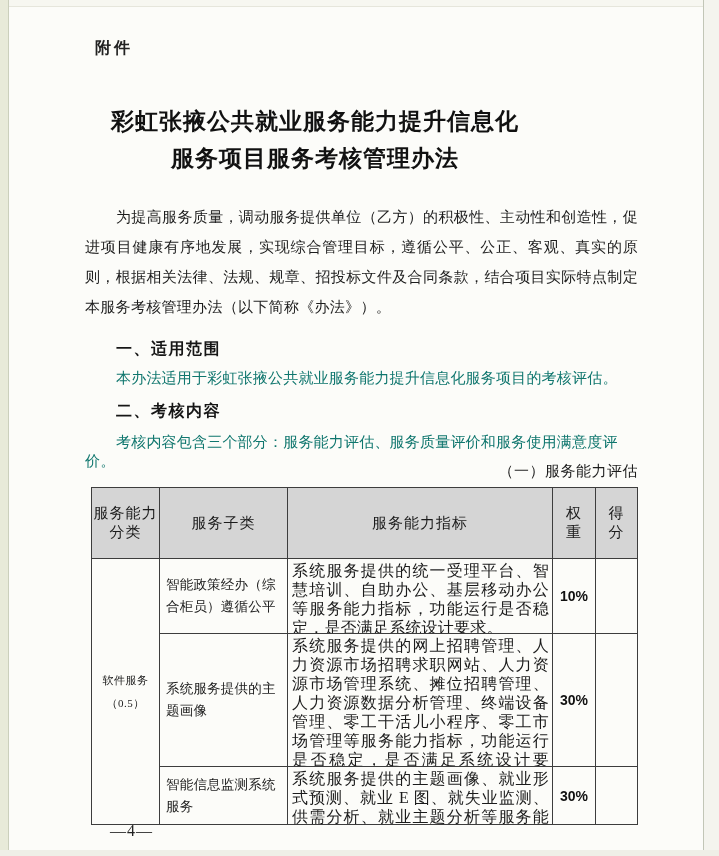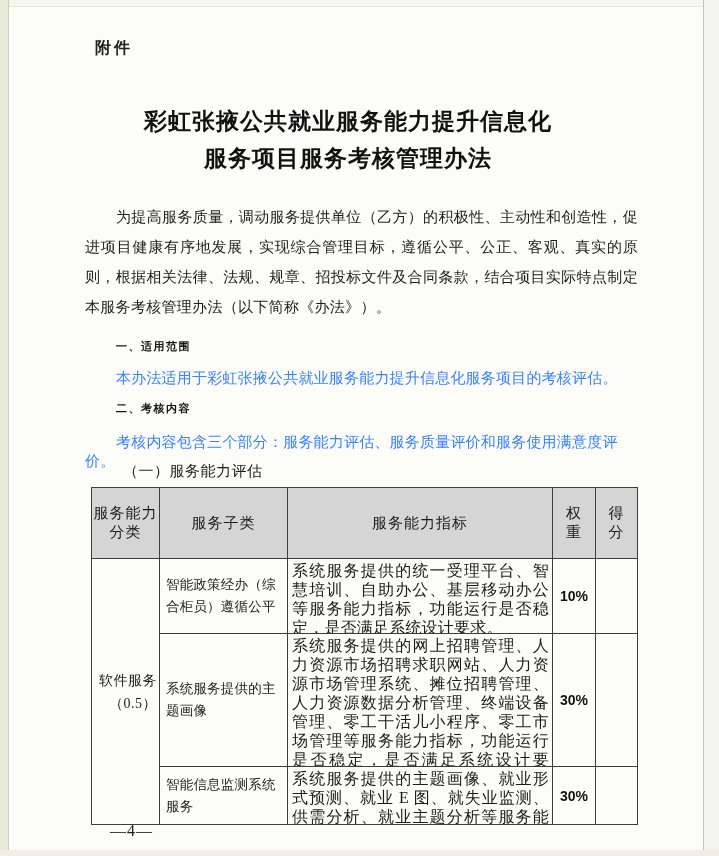--- a/index.html
+++ b/index.html
@@ -33,46 +33,46 @@
     position: absolute; left: 0; top: 850px; width: 719px; height: 6px;
     background: #efefe7;
   }
 
   .attachment {
     position: absolute; left: 95px; top: 38px;
     font-family: "Liberation Sans", "DejaVu Sans", sans-serif;
     font-size: 16px; font-weight: 700; letter-spacing: 3px; color: #222;
   }
   .doc-title {
-    position: absolute; left: 48px; top: 103px; width: 600px;
+    position: absolute; left: 15px; top: 103px; width: 600px;
     text-align: center;
     font-size: 23px; font-weight: 700; color: #111;
     line-height: 37px; letter-spacing: 1px;
   }
   .intro {
     position: absolute; left: 85px; top: 202px; width: 553px;
     margin: 0;
     font-size: 15px; line-height: 30px; letter-spacing: 0.3px;
     text-align: justify; text-indent: 31px; color: #1d1d1d;
   }
   .sec-heading {
     position: absolute; left: 85px; width: 553px;
     font-family: "Liberation Sans", "DejaVu Sans", sans-serif;
-    font-size: 11px; font-weight: 700; color: #161616;
+    font-size: 16px; font-weight: 700; color: #161616;
     text-indent: 31px; letter-spacing: 1.5px;
   }
   .sec-body {
     position: absolute; left: 85px; width: 556px;
-    font-size: 15px; color: #3b82f6;
+    font-size: 15px; color: #0f766e;
     text-indent: 31px; letter-spacing: 0.2px;
   }
   .sub-heading {
-    position: absolute; left: 92px; width: 553px;
+    position: absolute; left: 85px; width: 553px;
     font-size: 15px; color: #1d1d1d;
-    text-indent: 31px; letter-spacing: 0.5px;
+    text-indent: 31px; letter-spacing: 0.5px; text-align: right;
   }
 
   table.cap-table {
     position: absolute; left: 91px; top: 487px;
     width: 546px;
     border-collapse: collapse; table-layout: fixed;
     font-size: 14.5px; color: #1b1b1b;
   }
   .cap-table th, .cap-table td {
     border: 1px solid #3d3d3d;
@@ -83,22 +83,22 @@
     font-weight: 400; font-size: 15px; line-height: 19px;
     text-align: center; vertical-align: middle;
     letter-spacing: 1px;
   }
   .cap-table th.narrow { padding: 16px 12px; }
   tr.hdr { height: 38px; }
   tr.r1 { height: 75px; }
   tr.r2 { height: 133px; }
   tr.r3 { height: 57px; }
   td.cat {
-    text-align: right; vertical-align: middle;
-    font-size: 14px; line-height: 23px; letter-spacing: 0.5px;
+    text-align: center; vertical-align: middle;
+    font-size: 11px; line-height: 23px; letter-spacing: 0.5px;
     padding: 0 2px;
   }
   td.subcat {
     vertical-align: middle;
     font-size: 13.5px; line-height: 22px;
     padding: 2px 2px 2px 6px; letter-spacing: 0.2px;
   }
   td.ind {
     vertical-align: top;
     padding: 2px 3px 0 4px;

